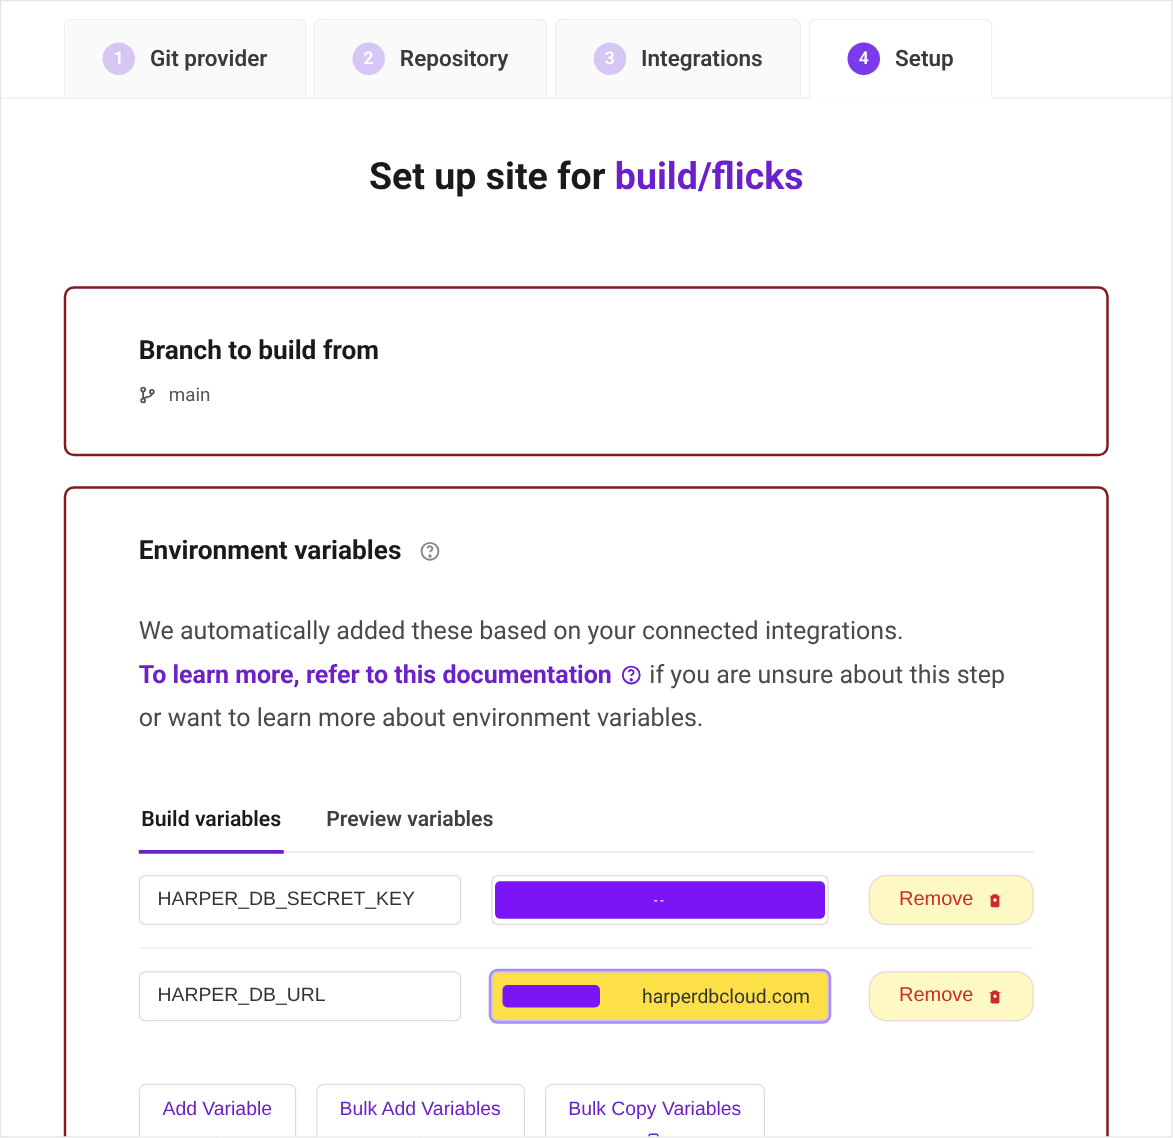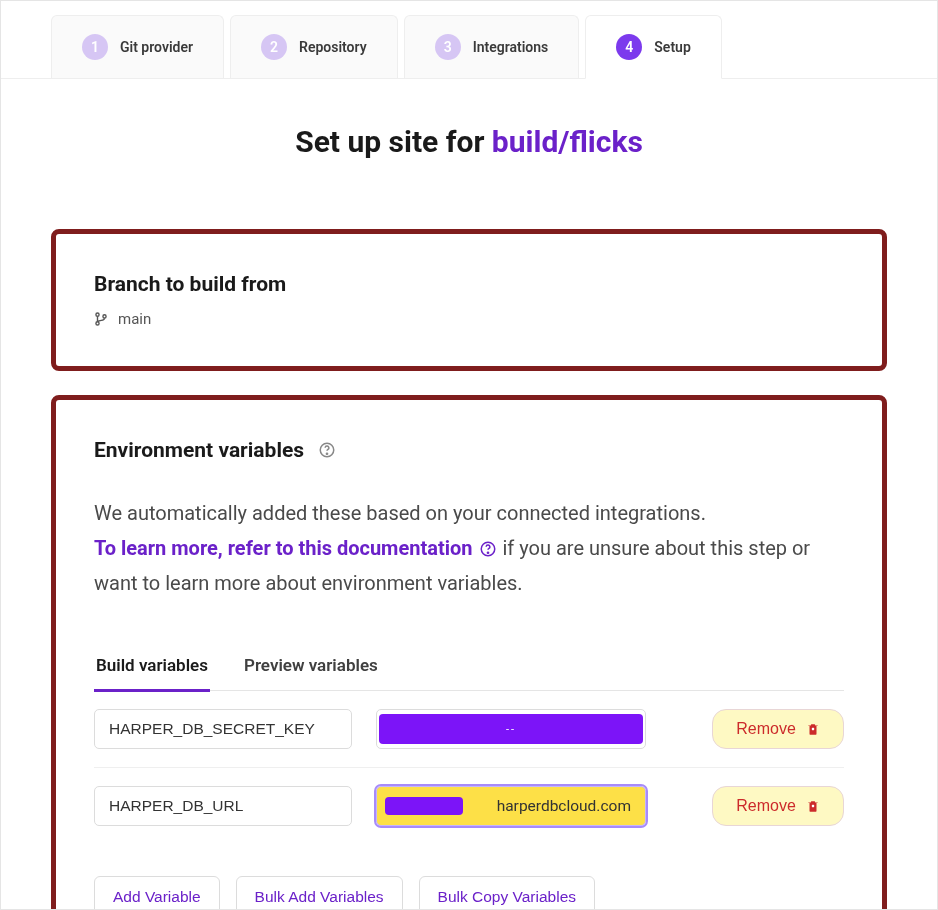--- a/index.html
+++ b/index.html
@@ -44,39 +44,39 @@
     display: flex;
     align-items: center;
     justify-content: center;
     font-weight: 600;
     font-size: 14px;
   }
   .step.active .step-num {
     background: #7c3aed;
   }
   .step-label {
-    font-size: 14px;
+    font-size: 18px;
     font-weight: 600;
     color: #3a3a3a;
   }
   .heading {
     text-align: center;
     font-size: 30px;
     font-weight: 700;
     margin: 45px 0 20px 0;
     color: #1a1a1a;
   }
   .heading .repo {
     color: #6b21c9;
   }
   .card {
     margin: 70px 50px 24px 50px;
-    border: 5px solid #7f1d1d;
+    border: 2px solid #7f1d1d;
     border-radius: 8px;
-    padding: 38px 38px;
+    padding: 38px 58px;
   }
   .card.env {
     margin-top: 24px;
     padding-bottom: 16px;
   }
   .card-title {
     font-size: 21px;
     font-weight: 700;
     color: #1a1a1a;
     margin-bottom: 14px;

